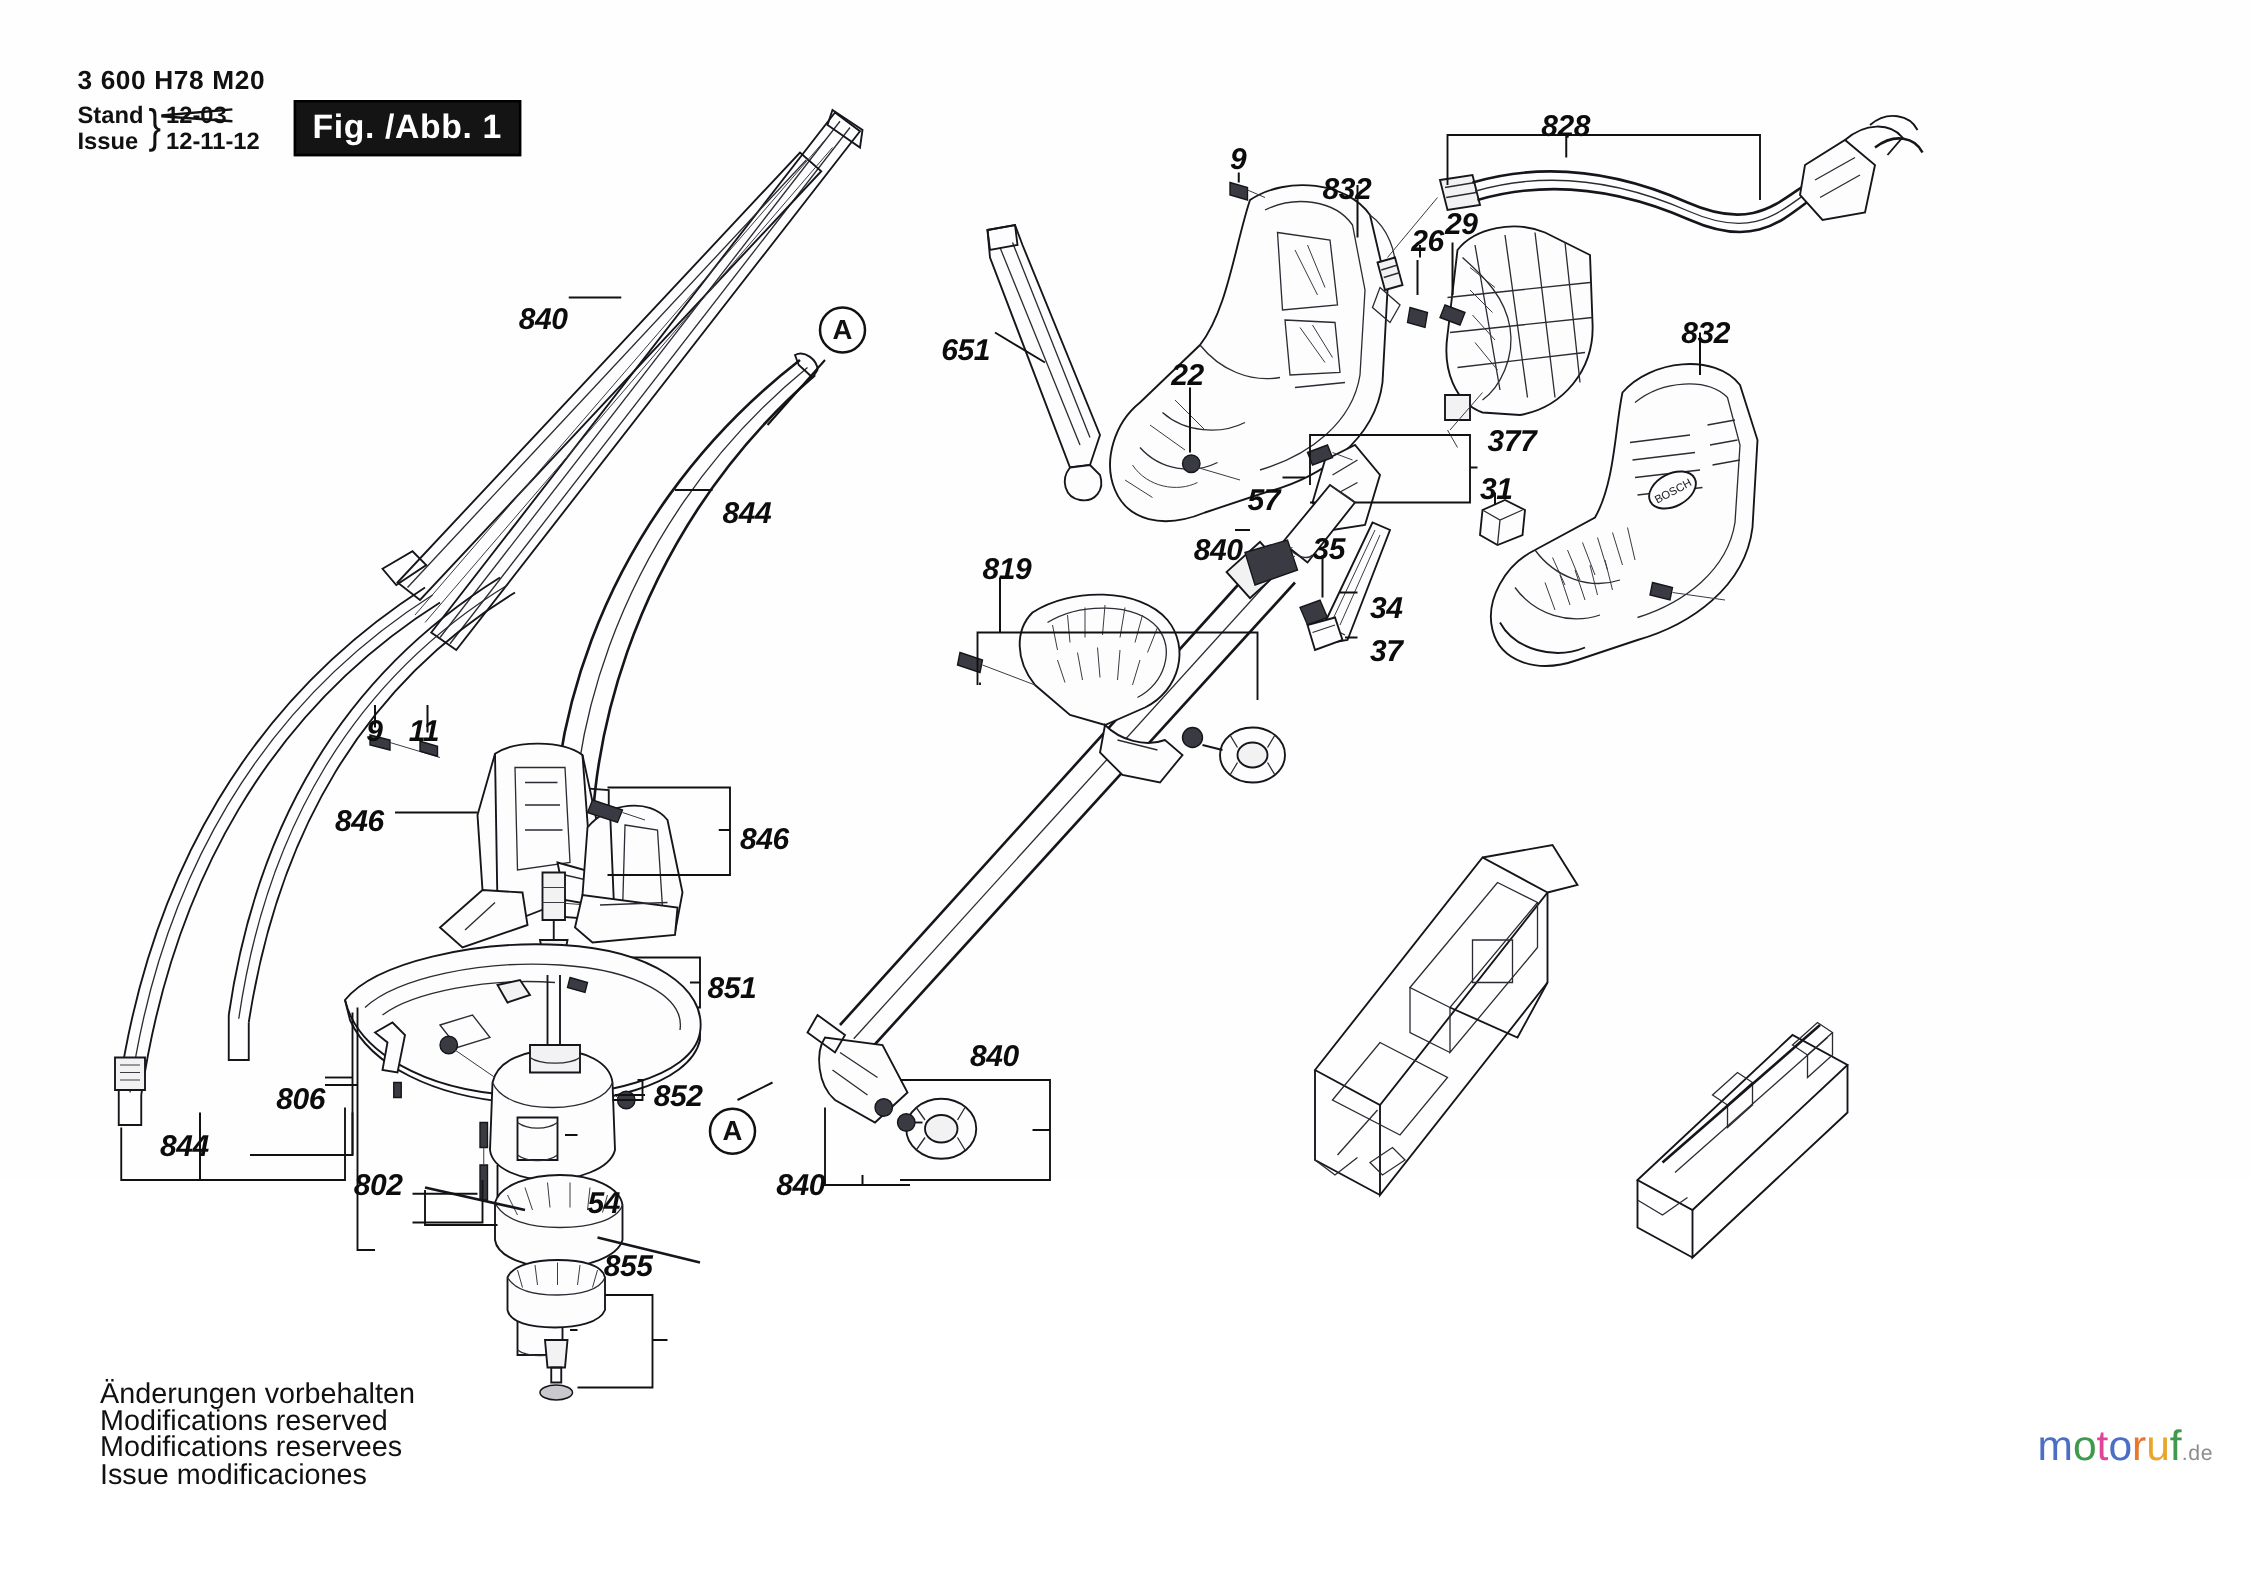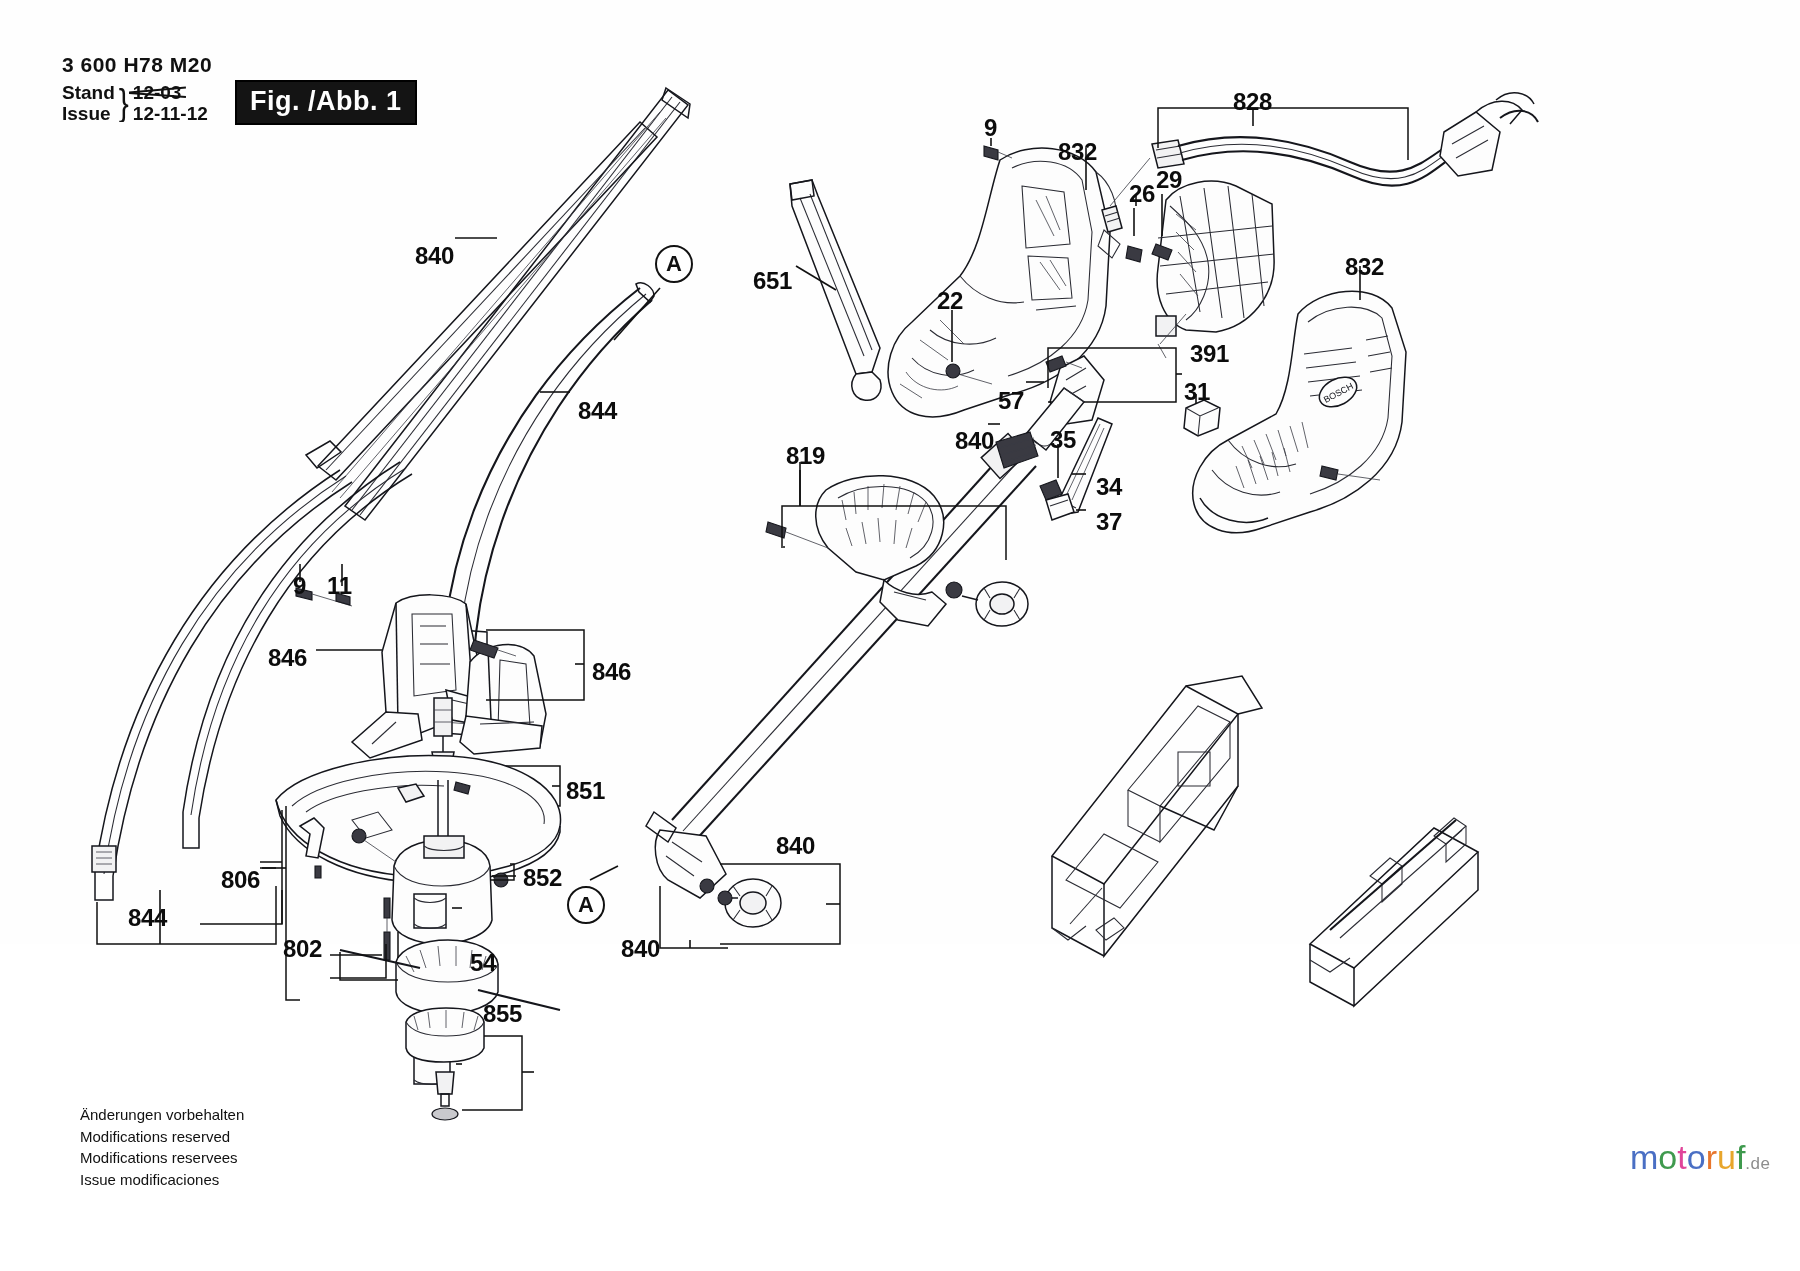--- a/index.html
+++ b/index.html
@@ -78,21 +78,21 @@
     font-weight: bold;
     padding: 4px 13px 6px 13px;
     letter-spacing: 0.5px;
     white-space: nowrap;
     border: 2px solid #000;
   }
 
   
   #disclaimer {
     left: 80px; top: 1104px;
-    font-size: 15px;
+    font-size: 23px;
     line-height: 21.5px;
     color: #111;
     white-space: nowrap;
   }
 
   
   #watermark {
     left: 1630px; top: 1140px;
     font-family: Liberation Sans, sans-serif;
     font-size: 34px;
@@ -108,20 +108,21 @@
     letter-spacing: 0.5px;
   }
 
   
   .callout {
     font-size: 24px;
     font-weight: bold;
     color: #0c0c0c;
     white-space: nowrap;
     letter-spacing: -0.3px;
+    font-style: italic;
   }
 
   
   .ref-circle {
     width: 38px; height: 38px;
     border: 2.2px solid #111;
     border-radius: 50%;
     display: flex; align-items: center; justify-content: center;
     font-size: 22px; font-weight: bold;
     color: #111;
@@ -611,21 +612,21 @@
       <div class="abs callout" style="left: 753px; top: 267px;">651</div>
       <div class="abs callout" style="left: 786px; top: 442px;">819</div>
       <div class="abs callout" style="left: 776px; top: 832px;">840</div>
       <div class="abs callout" style="left: 621px; top: 935px;">840</div>
       <div class="abs callout" style="left: 984px; top: 114px;">9</div>
       <div class="abs callout" style="left: 1058px; top: 138px;">832</div>
       <div class="abs callout" style="left: 1233px; top: 88px;">828</div>
       <div class="abs callout" style="left: 1129px; top: 180px;">26</div>
       <div class="abs callout" style="left: 1156px; top: 166px;">29</div>
       <div class="abs callout" style="left: 937px; top: 287px;">22</div>
-      <div class="abs callout" style="left: 1190px; top: 340px;">391</div>
+      <div class="abs callout" style="left: 1190px; top: 340px;">377</div>
       <div class="abs callout" style="left: 998px; top: 387px;">57</div>
       <div class="abs callout" style="left: 955px; top: 427px;">840</div>
       <div class="abs callout" style="left: 1050px; top: 426px;">35</div>
       <div class="abs callout" style="left: 1184px; top: 378px;">31</div>
       <div class="abs callout" style="left: 1096px; top: 473px;">34</div>
       <div class="abs callout" style="left: 1096px; top: 508px;">37</div>
       <div class="abs callout" style="left: 1345px; top: 253px;">832</div>
     </div>
   <div id="refmark-layer">
       <div class="abs ref-circle" style="left: 655px; top: 245px;">A</div>

